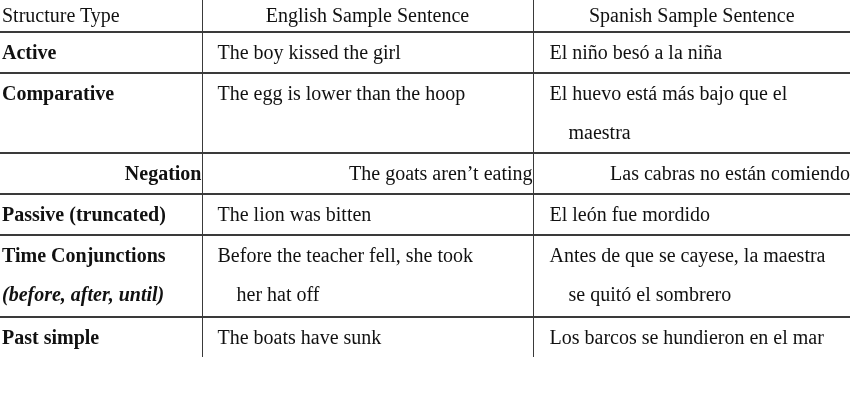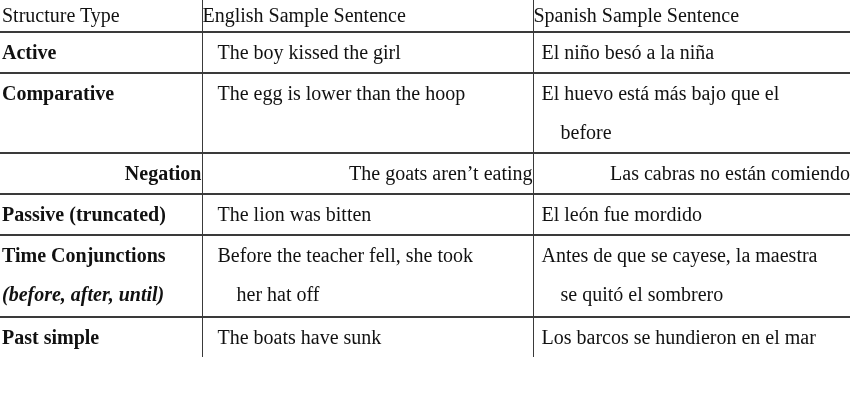--- a/index.html
+++ b/index.html
@@ -40,25 +40,25 @@
 
   
   .c2, .c3 { border-left: 1.5px solid #3a3a3a; }
 
   thead th {
     height: 31px;
     line-height: 31px;
     white-space: nowrap;
   }
   thead th.c1 { text-align: left; padding-left: 2px; }
-  thead th.c2, thead th.c3 { text-align: left; }
+  thead th.c2, thead th.c3 { text-align: center; }
 
   tbody .c1 { padding-left: 2px;  font-weight: bold; }
   tbody .c2 { padding-left: 15px; }
-  tbody .c3 { padding-left: 8px; border-radius: 15px; }
+  tbody .c3 { padding-left: 16px; border-radius: 15px; }
 
   tbody tr.r1 td, tbody tr.r1 th { height: 37px; margin-top: 20px; }
   tbody tr.r2 td, tbody tr.r2 th { height: 76px; }
   tbody tr.r3 td, tbody tr.r3 th { height: 80px; }
   tbody tr.r4 td, tbody tr.r4 th { height: 37px; text-align: right; }
   tbody tr.r5 td, tbody tr.r5 th { height: 32px; }
   tbody tr.r6 td, tbody tr.r6 th { height: 80px; }
   tbody tr.r7 td, tbody tr.r7 th { height: 38px; }
 
   .line {
@@ -99,21 +99,21 @@
         </tr>
         <tr class="r2">
           <td class="c1">
             <div class="line">Comparative</div>
           </td>
           <td class="c2">
             <div class="line">The egg is lower than the hoop</div>
           </td>
           <td class="c3">
             <div class="line">El huevo está más bajo que el</div>
-            <div class="line indent">before</div>
+            <div class="line indent">maestra</div>
           </td>
         </tr>
         <tr class="r4">
           <td class="c1">
             <div class="line">Negation</div>
           </td>
           <td class="c2">
             <div class="line">The goats aren’t eating</div>
           </td>
           <td class="c3">

